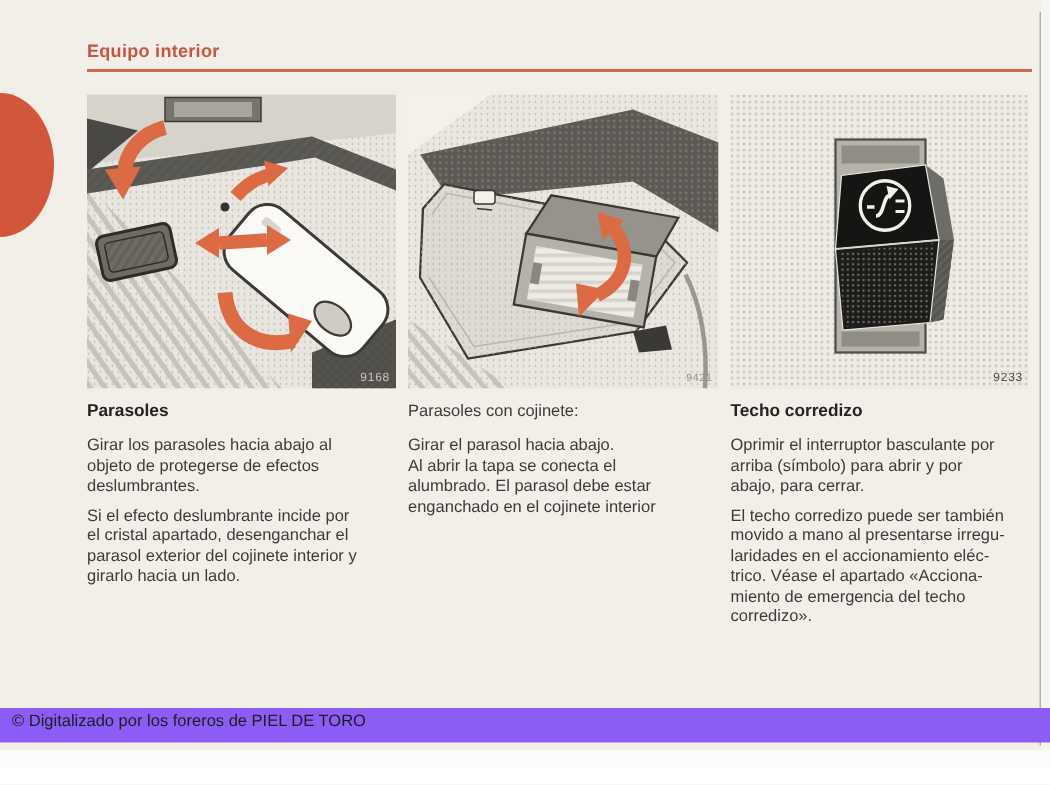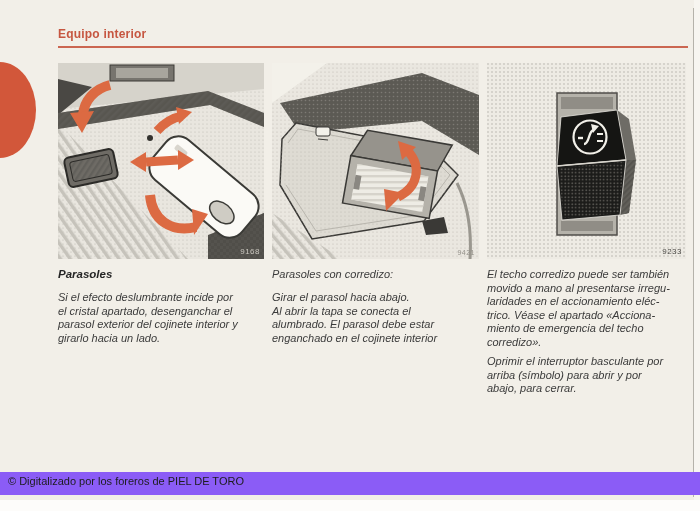--- a/index.html
+++ b/index.html
@@ -10,21 +10,21 @@
   .page-title{position:absolute;left:58px;top:27px;margin:0;font-size:12px;font-weight:bold;letter-spacing:.2px;color:#c65640;}
   .header-rule{position:absolute;left:58px;top:46px;width:630px;height:2px;background:#c65640;opacity:.9;}
   .fig{position:absolute;top:63px;height:196px;}
   .fig svg{display:block;width:100%;height:100%;}
   .fig1{left:58px;width:206px;}
   .fig2{left:272px;width:207px;}
   .fig3{left:487px;width:199px;}
   .fignum{position:absolute;right:4px;bottom:3px;font-size:8px;letter-spacing:.5px;color:#4c4a46;}
   .fig1 .fignum{color:#cac7bf;}
   .fig2 .fignum{color:#94918a;font-size:7px;}
-  .col{position:absolute;top:268px;font-size:11px;line-height:13.5px;color:#3b3b3b;font-style:italic;}
+  .col{position:absolute;top:268px;font-size:11px;line-height:13.5px;color:#3b3b3b;}
   .col1{left:58px;width:218px;}
   .col2{left:272px;width:220px;}
   .col3{left:487px;width:206px;}
   .col h2{margin:0 0 10px 0;font-size:11.5px;line-height:13px;font-weight:bold;color:#242424;}
   .col2 h2{font-weight:normal;font-size:11px;color:#3b3b3b;}
   .col p{margin:0 0 6px 0;white-space:pre-line;}
   .page-number{position:absolute;left:62px;top:472px;font-size:16px;color:#4f4d49;}
   .artifact-mark{position:absolute;left:295px;top:474px;font-size:11px;color:#55534f;transform:scaleX(.75);}
   .edge-line{position:absolute;left:693px;top:8px;width:1px;height:489px;background:#b5b2aa;}
   .right-margin{position:absolute;left:694px;top:0;width:6px;height:500px;background:#f7f5f0;}
@@ -190,44 +190,48 @@
           <path d="M 97,81 C 103,81 101,67 107,67" stroke="#f2f0e9" stroke-width="2.4" fill="none"></path>
           <polygon points="104,61 112,63 106,70" fill="#f2f0e9"></polygon>
           <path d="M 110,71 h 6 M 110,78 h 6" stroke="#f2f0e9" stroke-width="2" fill="none"></path>
         </g>
       </svg>
       <span class="fignum">9233</span>
     </figure>
 
     <section class="col col1">
       <h2>Parasoles</h2>
+      <p>Girar los parasoles hacia abajo al
+objeto de protegerse de efectos
+deslumbrantes.</p>
       <p>Si el efecto deslumbrante incide por
 el cristal apartado, desenganchar el
 parasol exterior del cojinete interior y
 girarlo hacia un lado.</p>
     </section>
 
     <section class="col col2">
-      <h2>Parasoles con corredizo:</h2>
+      <h2>Parasoles con cojinete:</h2>
       <p>Girar el parasol hacia abajo.
 Al abrir la tapa se conecta el
 alumbrado. El parasol debe estar
 enganchado en el cojinete interior</p>
     </section>
 
     <section class="col col3">
+      <h2>Techo corredizo</h2>
+      <p>Oprimir el interruptor basculante por
+arriba (símbolo) para abrir y por
+abajo, para cerrar.</p>
       <p>El techo corredizo puede ser también
 movido a mano al presentarse irregu-
 laridades en el accionamiento eléc-
 trico. Véase el apartado «Acciona-
 miento de emergencia del techo
 corredizo».</p>
-      <p>Oprimir el interruptor basculante por
-arriba (símbolo) para abrir y por
-abajo, para cerrar.</p>
     </section>
 
     <div class="page-number">40</div>
     <div class="artifact-mark">1</div>
     <div class="edge-line"></div>
     <div class="right-margin"></div>
   </div>
 
   <div class="credit-bar">
     <span class="credit-text">© Digitalizado por los foreros de PIEL DE TORO</span>

